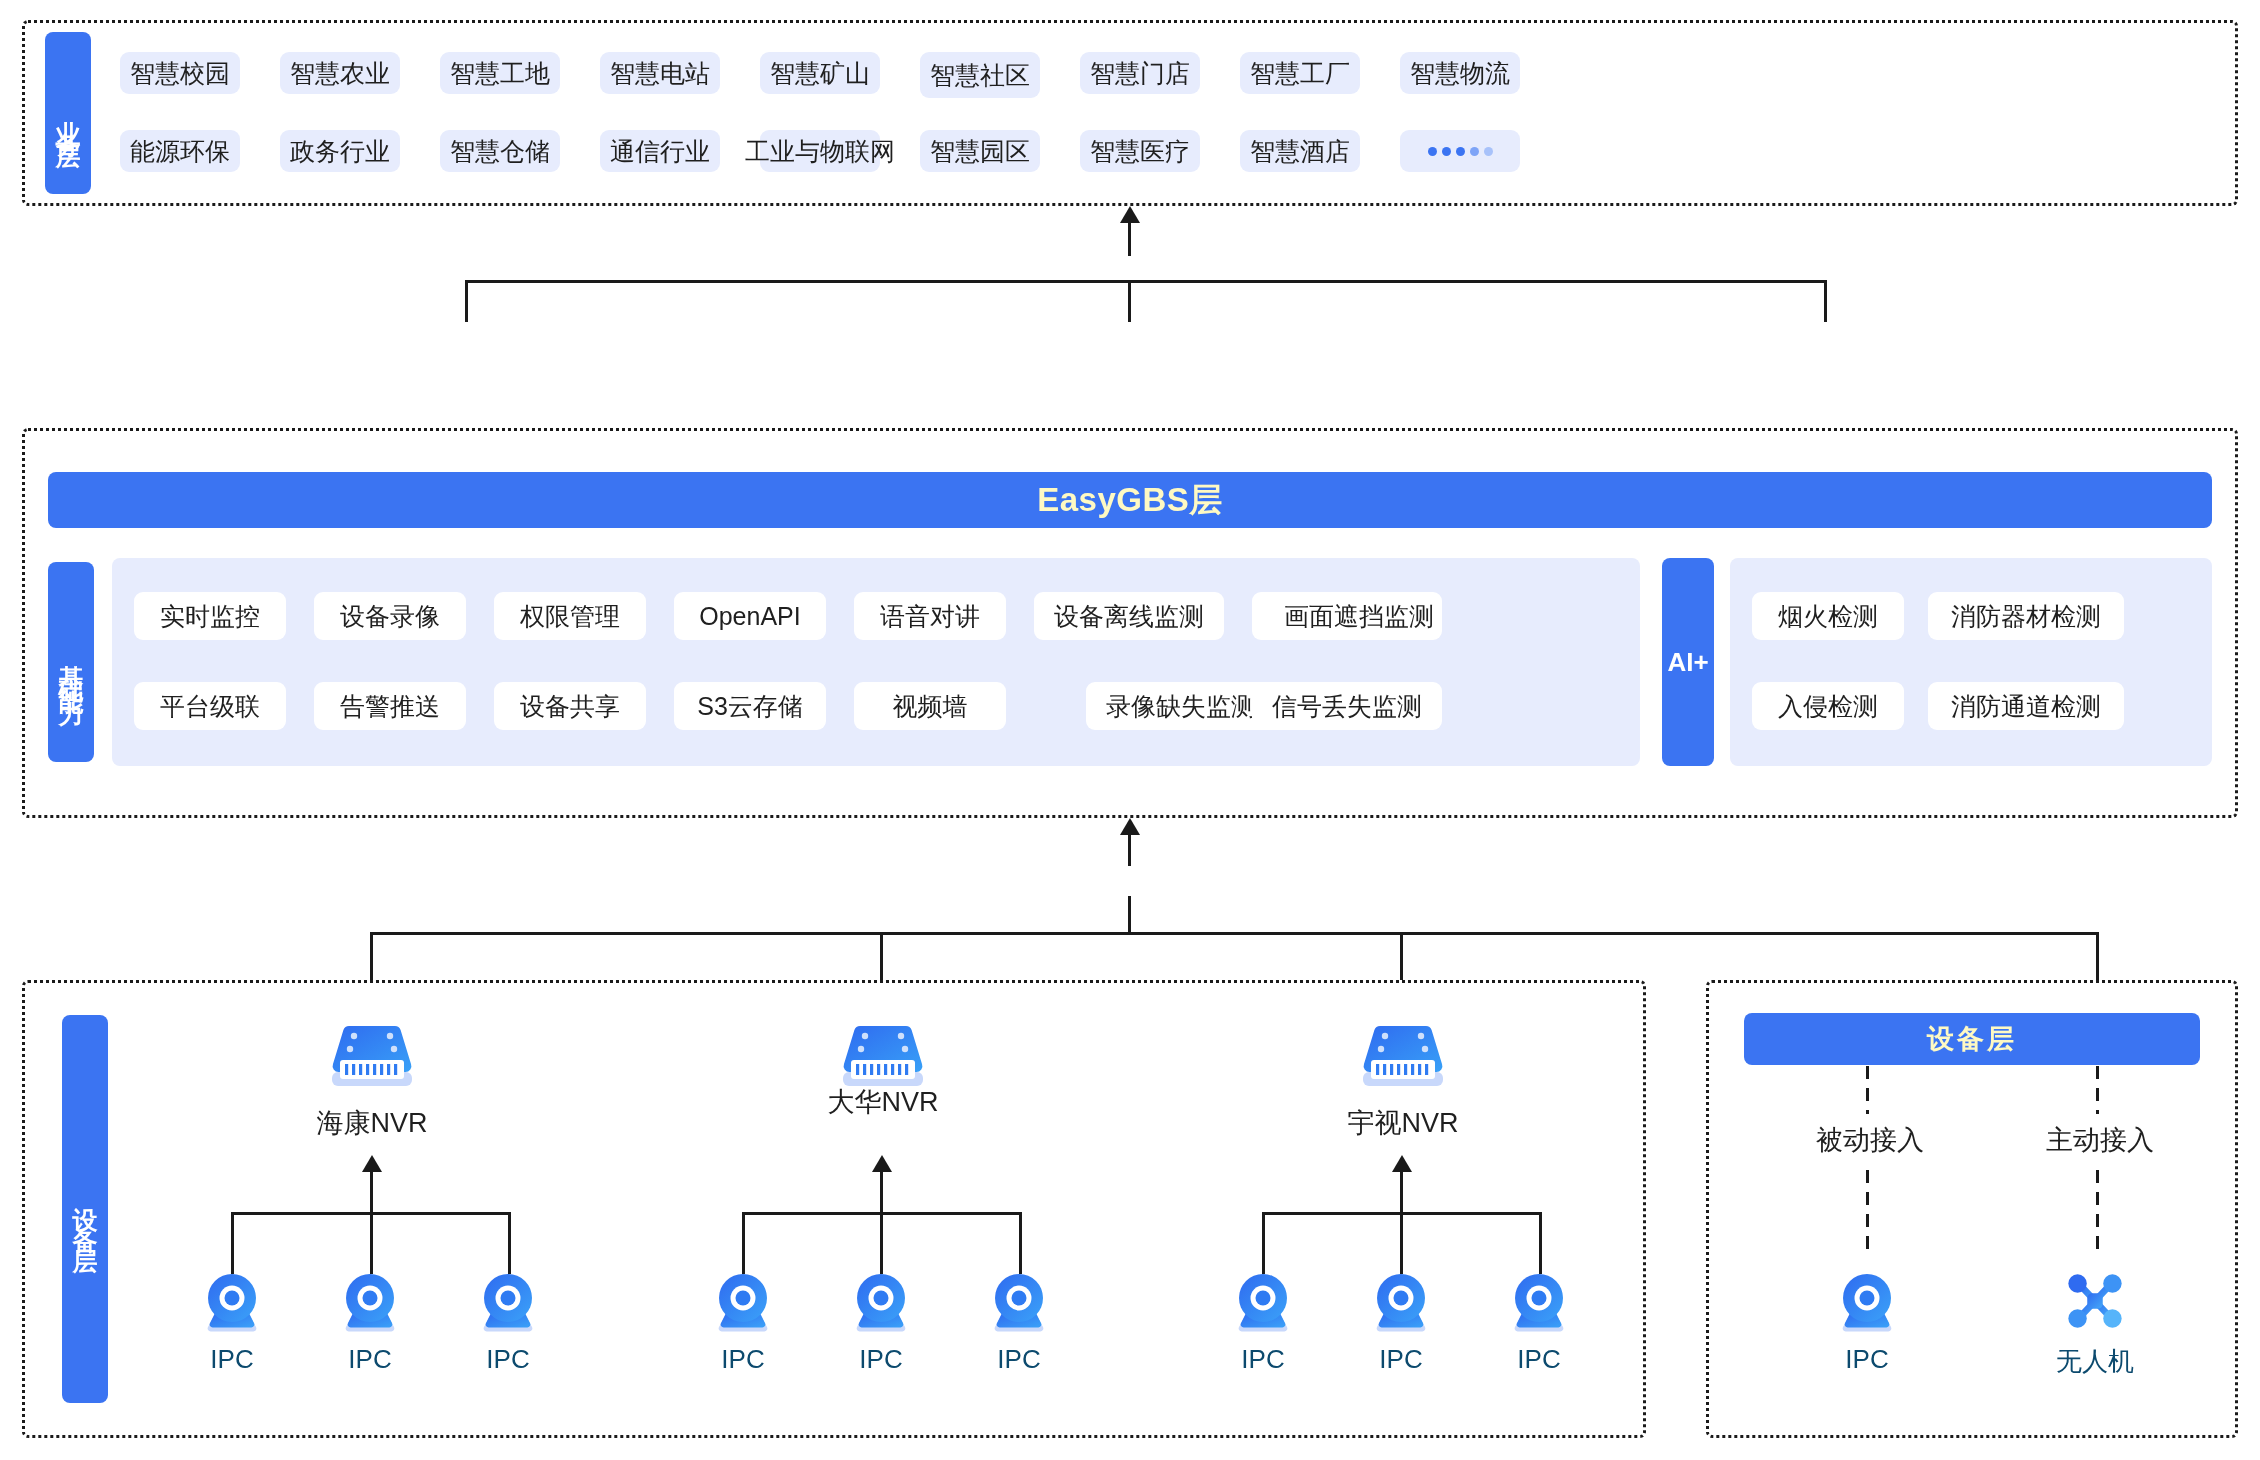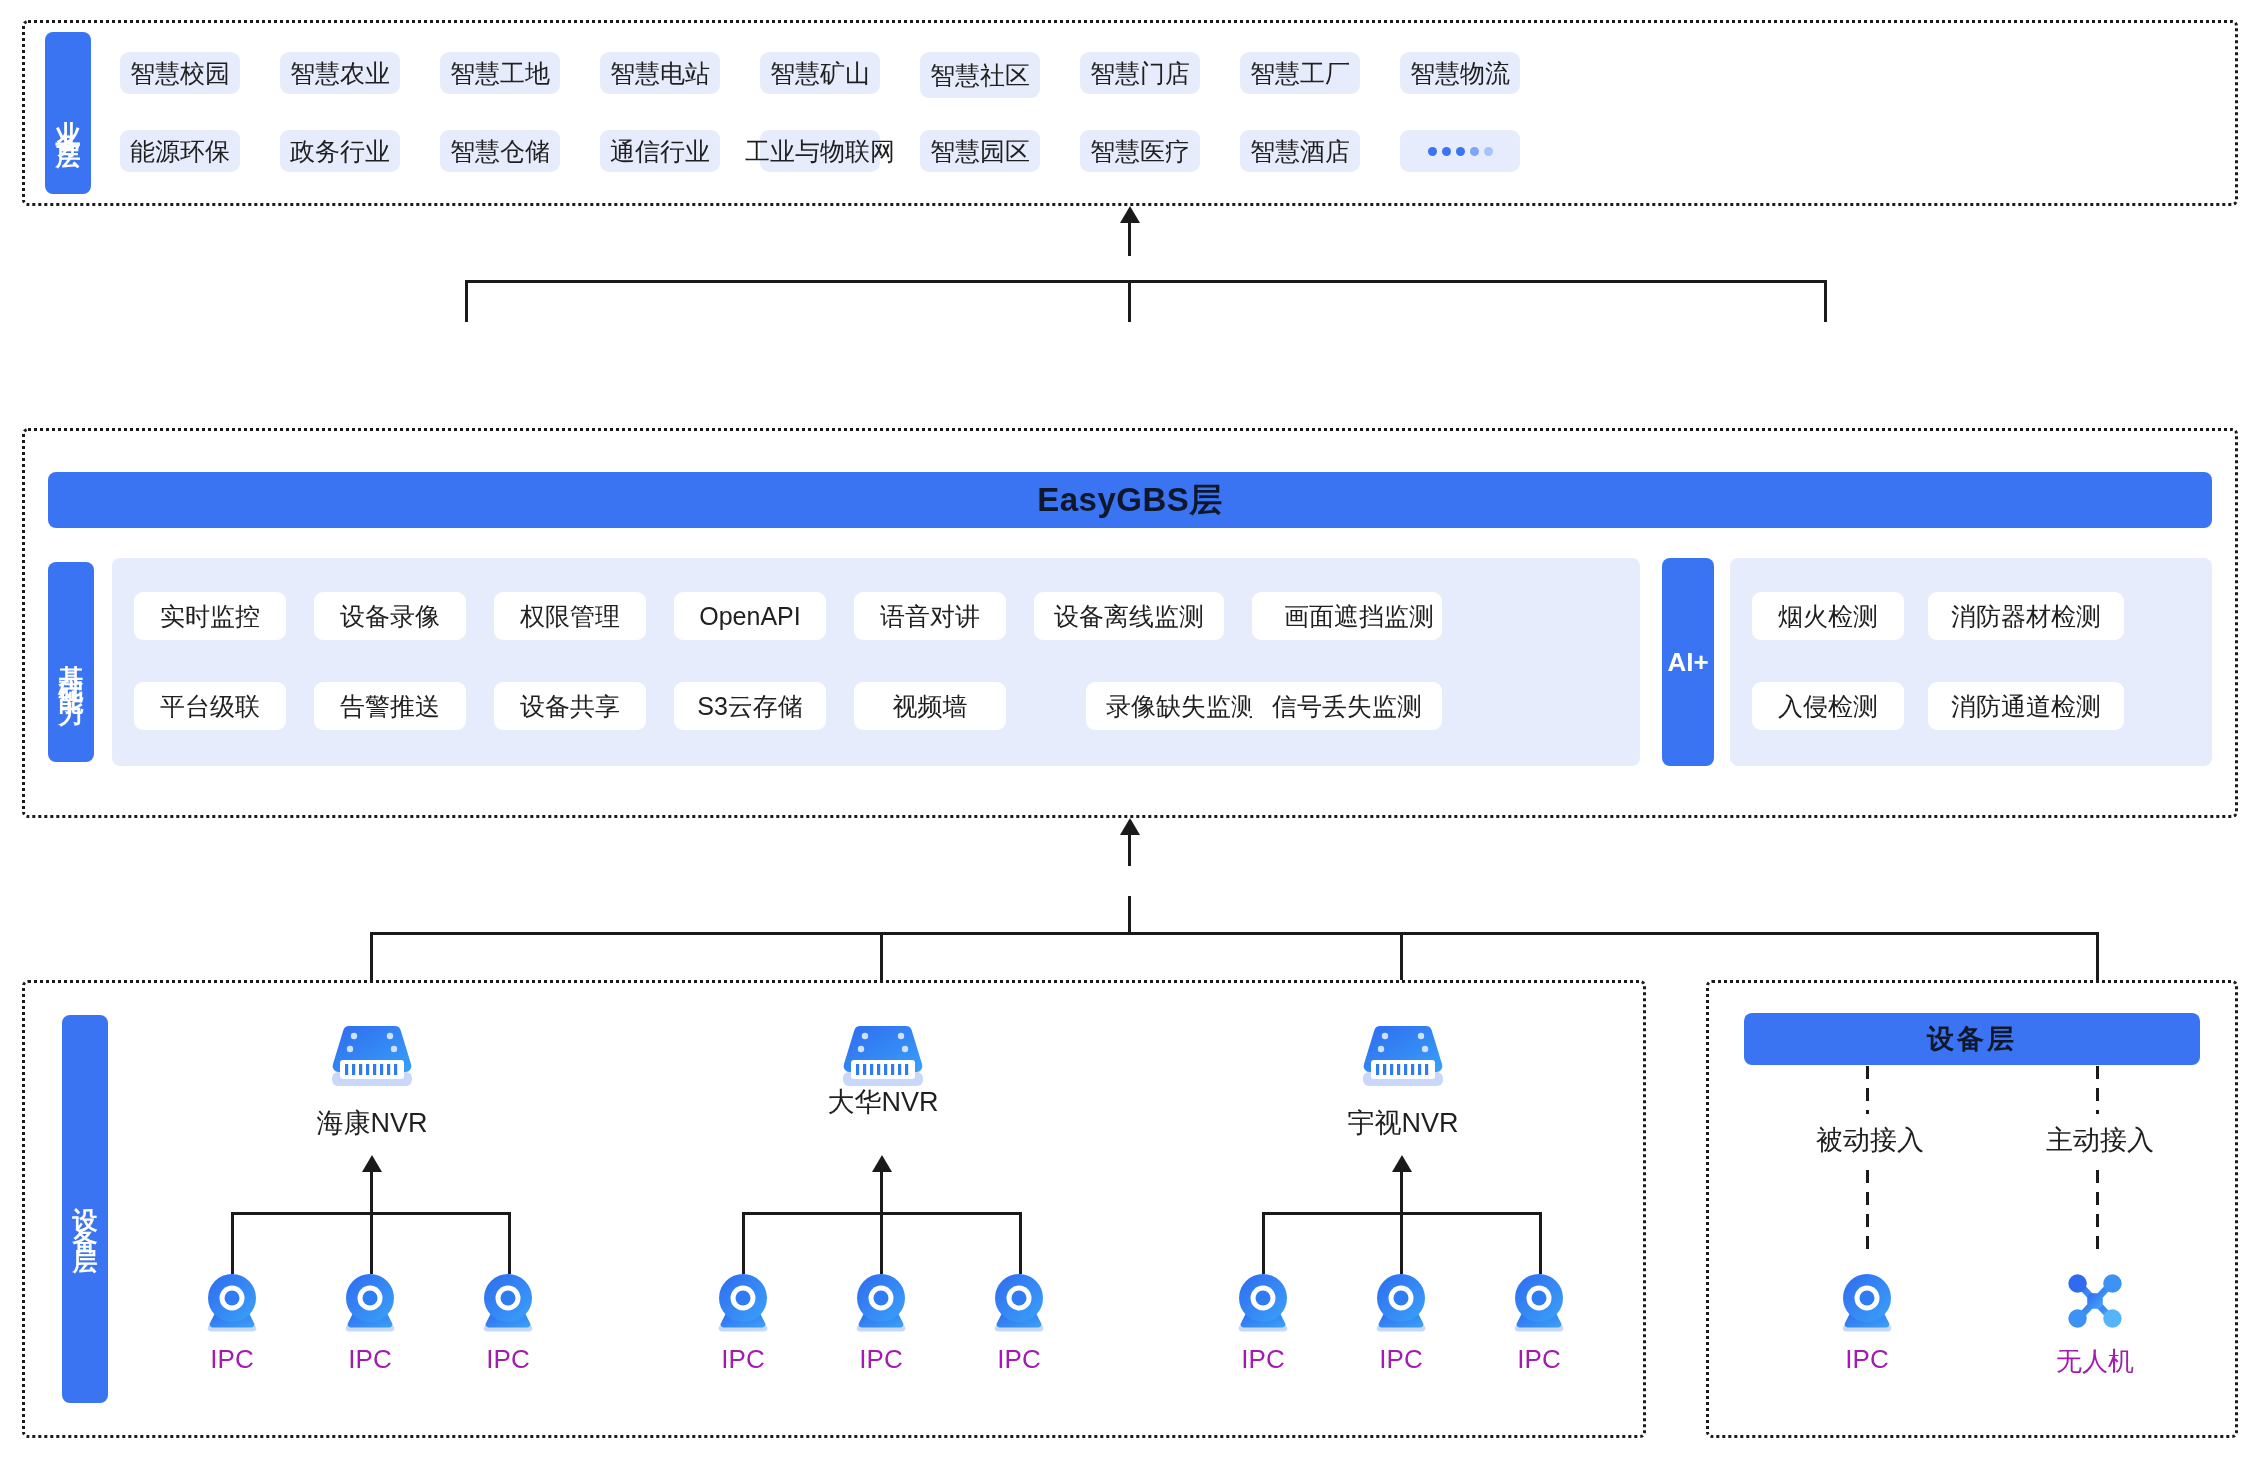--- a/index.html
+++ b/index.html
@@ -55,21 +55,21 @@
     background: #3b74f2; display: inline-block;
   }
   .dots-chip i:nth-child(4) { background: #7ea4f7; }
   .dots-chip i:nth-child(5) { background: #a8c2fa; }
 
   
   .bluebar {
     position: absolute;
     background: #3b74f2;
     border-radius: 8px;
-    color: #0f172a;
+    color: #fef9c3;
     display: flex;
     align-items: center;
     justify-content: center;
     font-weight: 700;
   }
   #easygbs-bar { font-size: 33px; letter-spacing: .5px; }
   #device-layer-bar { font-size: 27px; letter-spacing: 3px; }
 
   
   .panel {
@@ -110,21 +110,21 @@
     white-space: nowrap;
     text-align: center;
   }
   .dev-label {
     position: absolute;
     font-size: 27px;
     color: #1f1f1f;
     white-space: nowrap;
     text-align: center;
   }
-  .ipc-label { position: absolute; font-size: 26px; color: #a21caf; text-align: center; white-space: nowrap; }
+  .ipc-label { position: absolute; font-size: 26px; color: #0c4a6e; text-align: center; white-space: nowrap; }
 
   
   .nvr-icon { position: absolute; width: 90px; height: 72px; }
   .cam-icon { position: absolute; width: 62px; height: 62px; }
   .drone-icon { position: absolute; width: 62px; height: 62px; }
 </style>
 </head>
 <body>
 
 <div id="root">

